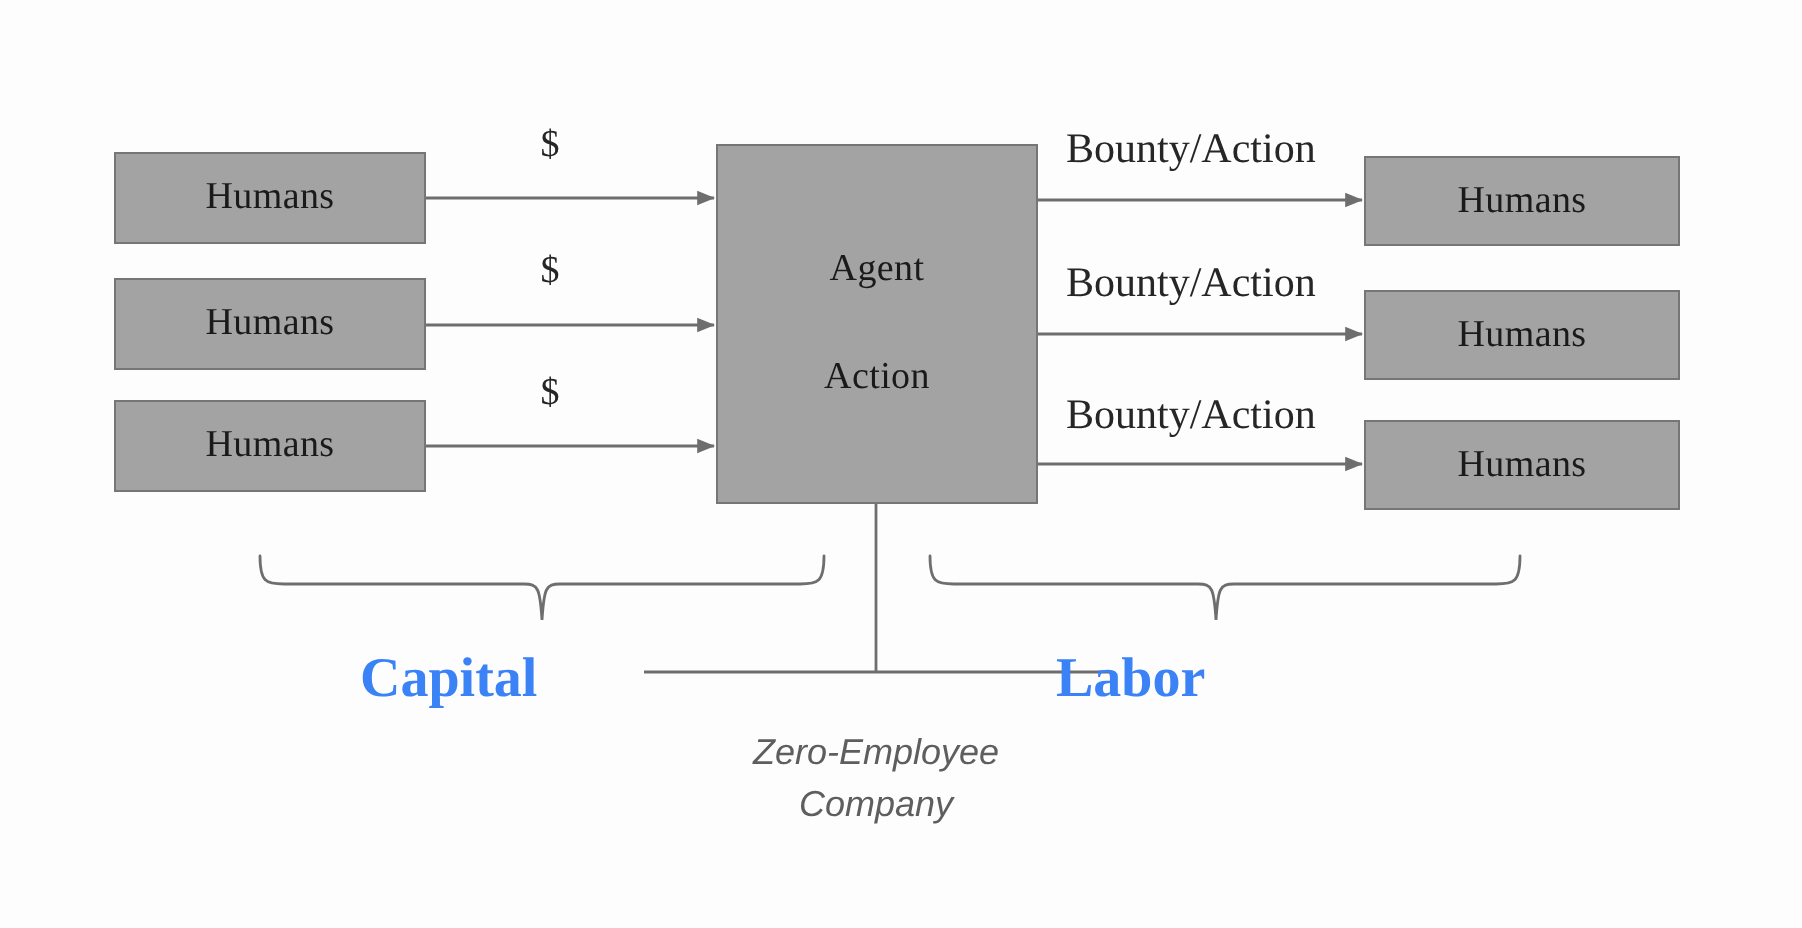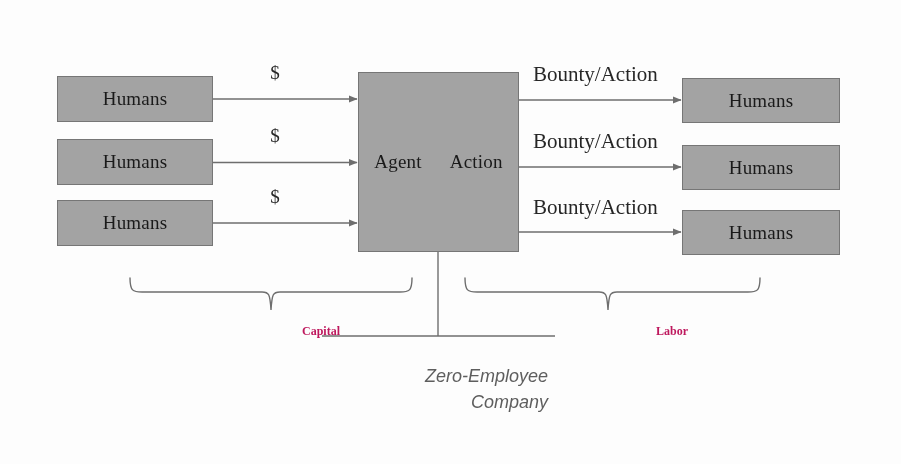--- a/index.html
+++ b/index.html
@@ -29,53 +29,53 @@
     background: #a3a3a3;
     display: flex;
     align-items: center;
     justify-content: center;
     font-family: "Liberation Serif", "DejaVu Serif", serif;
     font-size: 19px;
     color: #1a1a1a;
     letter-spacing: 0.2px;
   }
   .node-box.center {
-    flex-direction: row;
+    flex-direction: column;
     line-height: 1.38;
     gap: 28px;
   }
   .edge-label {
     position: absolute;
     font-family: "Liberation Serif", "DejaVu Serif", serif;
     color: #262626;
     white-space: nowrap;
     text-align: center;
   }
   .edge-label.money {
     font-size: 19px;
   }
   .edge-label.bounty {
     font-size: 21px;
   }
   .group-label {
     position: absolute;
     font-family: "Liberation Serif", "DejaVu Serif", serif;
     font-weight: bold;
-    font-size: 12px;
-    color: #be185d;
+    font-size: 28px;
+    color: #3b82f6;
     white-space: nowrap;
-    text-align: right;
+    text-align: left;
   }
   .caption {
     position: absolute;
     font-family: "Liberation Sans", "DejaVu Sans", sans-serif;
     font-style: italic;
     font-size: 18px;
     color: #5e5e5e;
-    text-align: right;
+    text-align: center;
     line-height: 1.42;
     white-space: pre-line;
   }
 </style>
 </head>
 <body>
 
 <div id="canvas">
 
   <svg class="svg-layer" viewBox="0 0 901 464" xmlns="http://www.w3.org/2000/svg">

